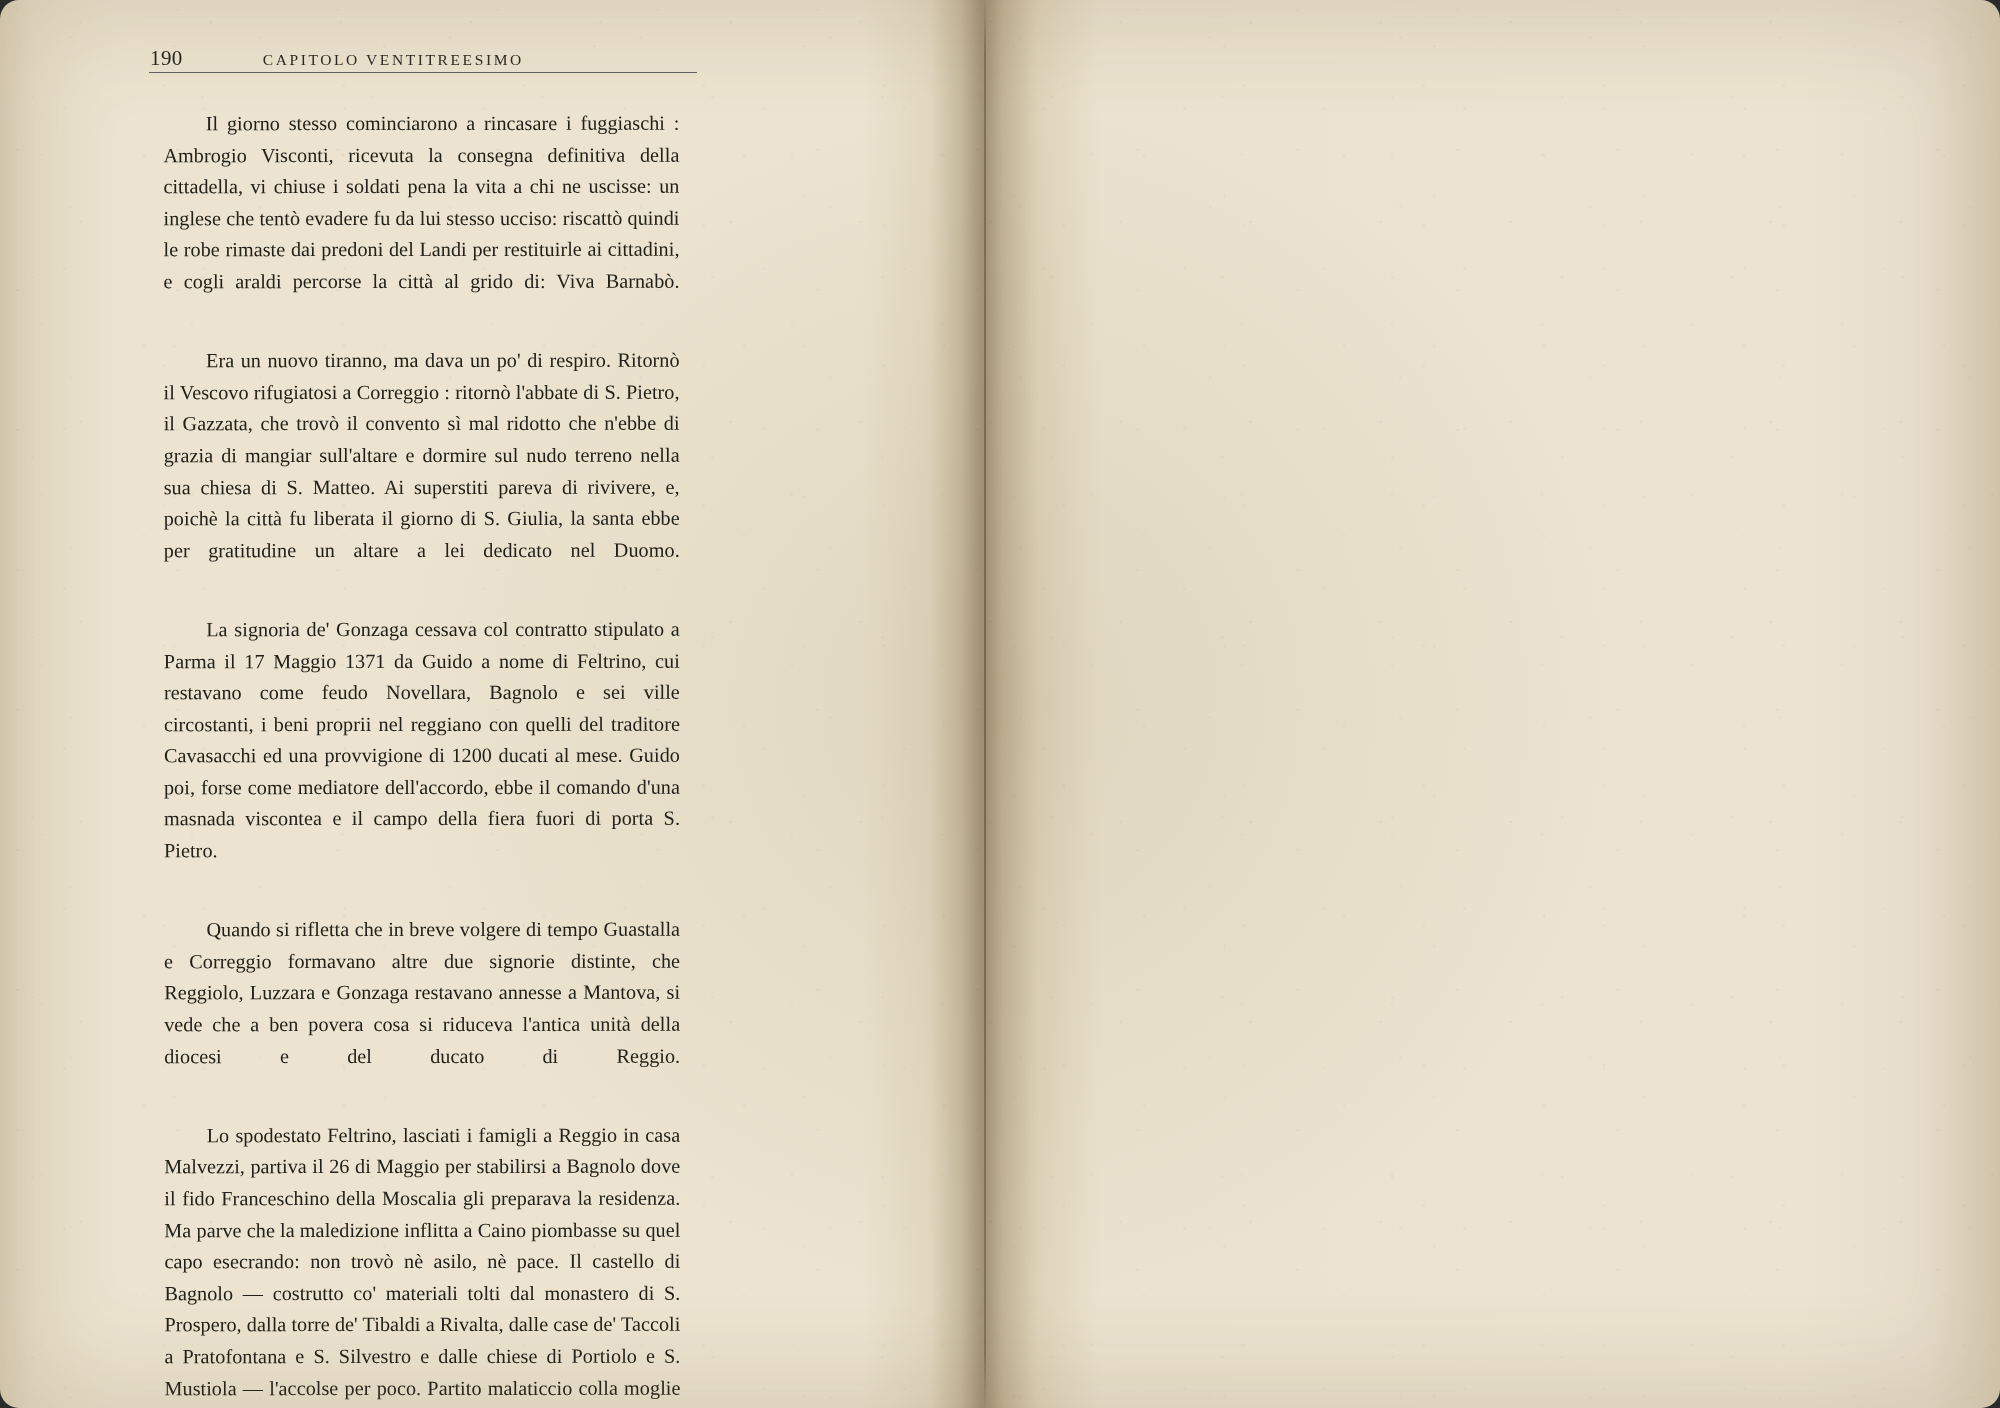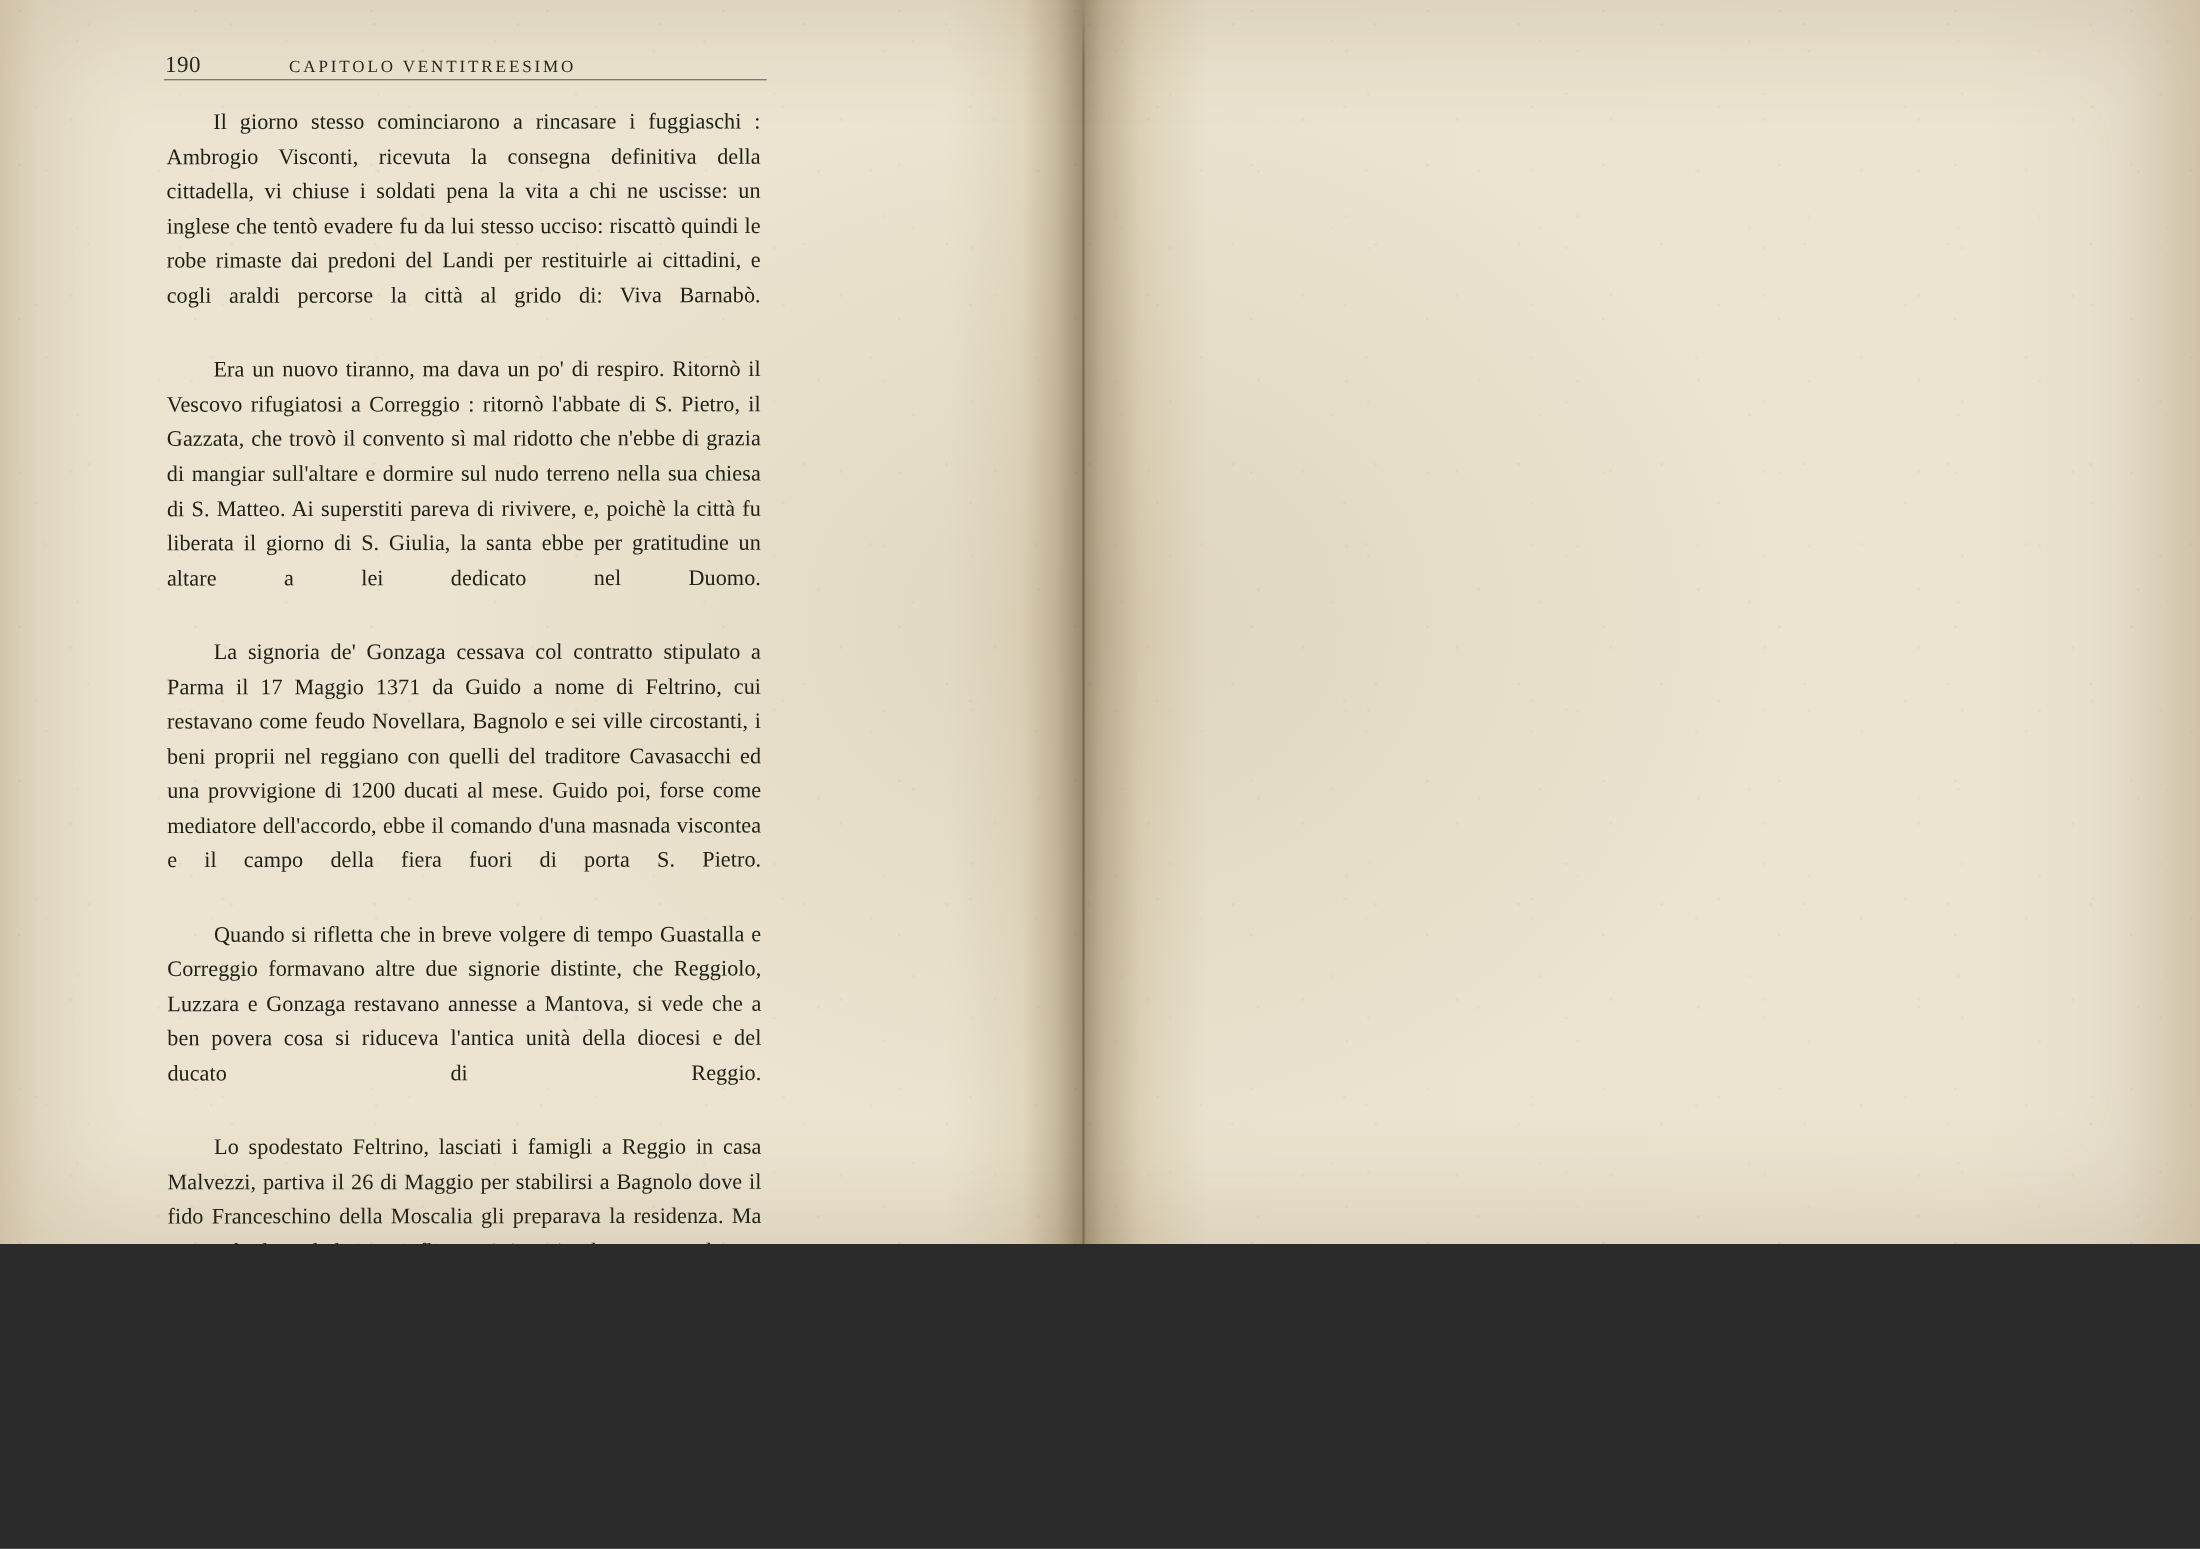--- a/index.html
+++ b/index.html
@@ -3,40 +3,41 @@
 <meta charset="utf-8">
 <style>
   html, body {
     margin: 0;
     padding: 0;
     background: #2b2b2b;
   }
   #page {
     position: relative;
     width: 2000px;
-    height: 1131px;
+    height: 1408px;
     overflow: hidden;
     background:
       radial-gradient(ellipse 50% 70% at 50% 50%, rgba(120, 95, 55, 0.10) 0%, rgba(120, 95, 55, 0.0) 62%),
       linear-gradient(90deg,
         #ded3bb 0px,
         #e8dfc9 34px,
         #ece4d0 120px,
         #ece4d0 860px,
         #e2d8c0 930px,
         #cbbfa2 968px,
         #bdb094 985px,
         #c9bd9f 1000px,
         #ded3b9 1035px,
         #ebe3cf 1100px,
         #ece4d0 1800px,
         #e7decb 1930px,
         #dcd1b8 2000px);
     font-family: "Liberation Serif", "DejaVu Serif", serif;
     color: #20201c;
+    border-radius: 19px;
   }
   
   #grain {
     position: absolute;
     inset: 0;
     pointer-events: none;
     opacity: .5;
     background-image:
       radial-gradient(circle at 11% 7%, rgba(150,125,85,.13) 0 1px, transparent 1.6px),
       radial-gradient(circle at 37% 22%, rgba(150,125,85,.10) 0 1px, transparent 1.6px),
@@ -126,21 +127,21 @@
     text-align: justify;
     text-justify: inter-word;
     font-size: 20.2px;
     line-height: 31.6px;
     color: #222119;
     letter-spacing: .05px;
   }
   #col-left  { left: 148px; top: 92px;  width: 548px; }
 
   .column p {
-    margin: 4px;
+    margin: 16px;
     text-indent: 2.1em;
     text-align: justify;
   }
   .column p:last-child { }
 
   
   .column p::after {
     content: "";
     display: inline-block;
     width: 100%;

